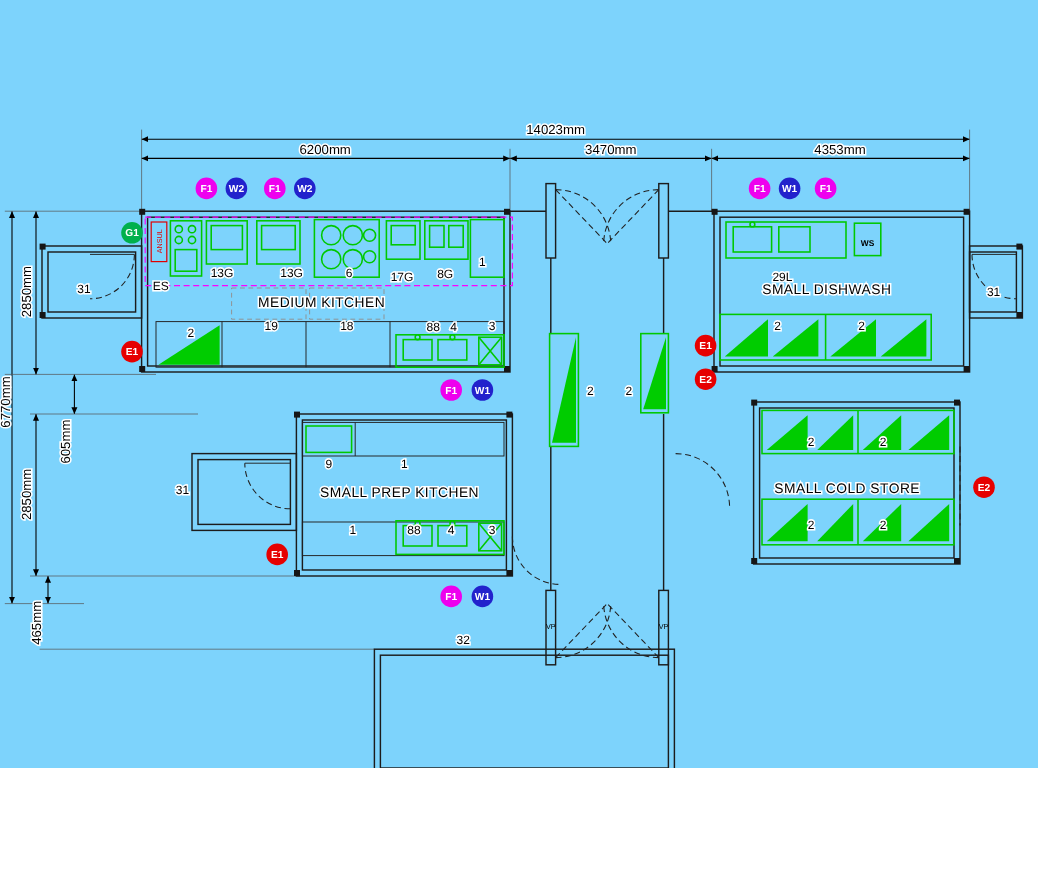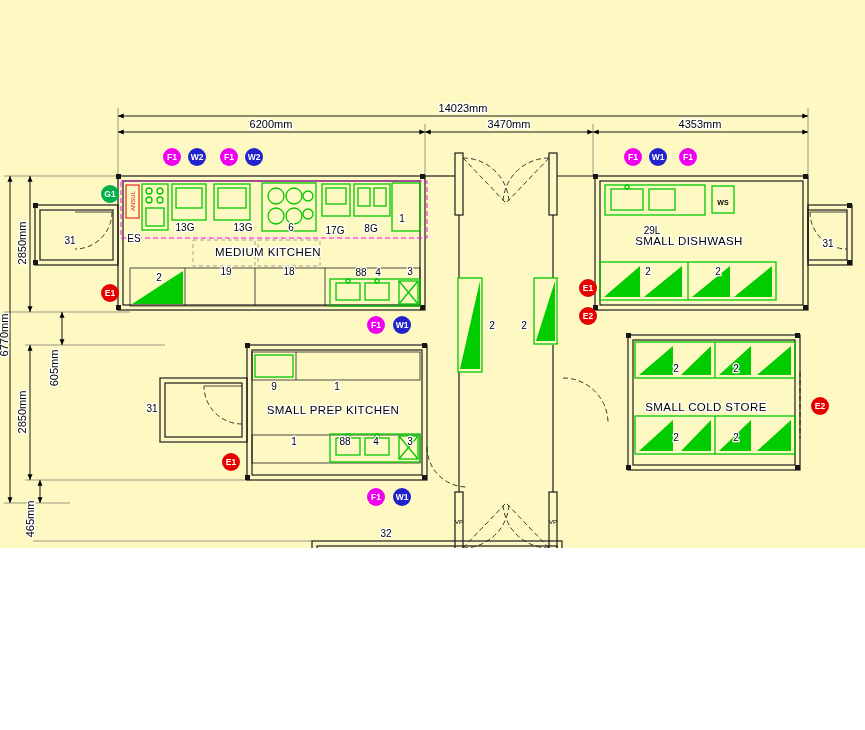--- a/index.html
+++ b/index.html
@@ -1,16 +1,16 @@
 <!DOCTYPE html>
 <html><head>
 <meta charset="utf-8">
 <style>
   html,body{margin:0;padding:0;background:#fff}
-  .stage{position:relative;width:865px;height:548px;background:#fef9c3;overflow:hidden}
+  .stage{position:relative;width:865px;height:640px;background:#7dd3fc;overflow:hidden}
   svg{display:block}
   text{font-family:"Liberation Sans",sans-serif;fill:#000}
   .ctr{text-anchor:middle}
   .dim{font-size:11px}
   .room{font-size:11.5px;letter-spacing:.4px}
   .num{font-size:10px}
   .small{font-size:7px;font-weight:700}
   .tiny{font-size:6px}
   .halo{paint-order:stroke;stroke:#fff;stroke-width:2.5px}
   .badge-t{font-size:8.5px;font-weight:700;fill:#fff;text-anchor:middle}

